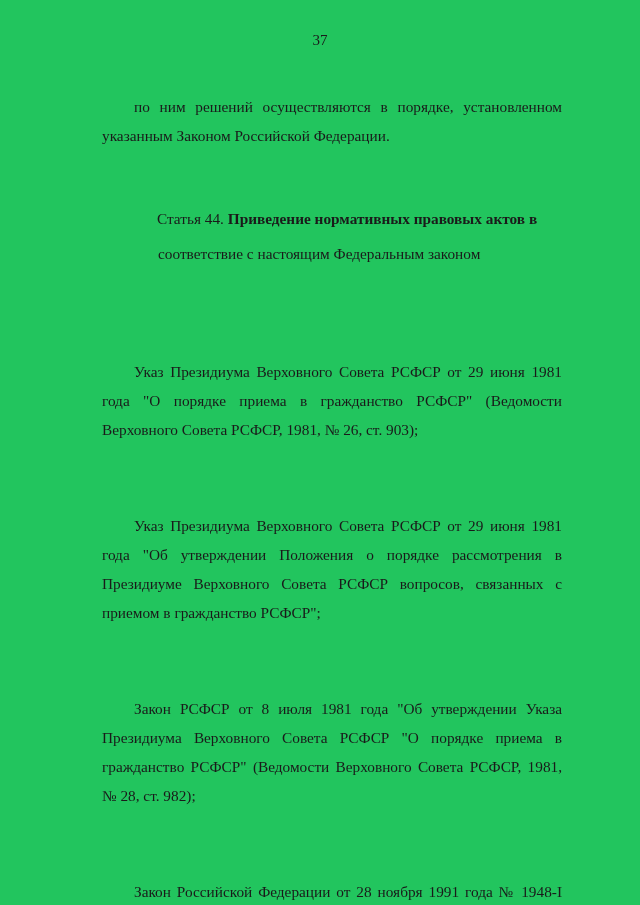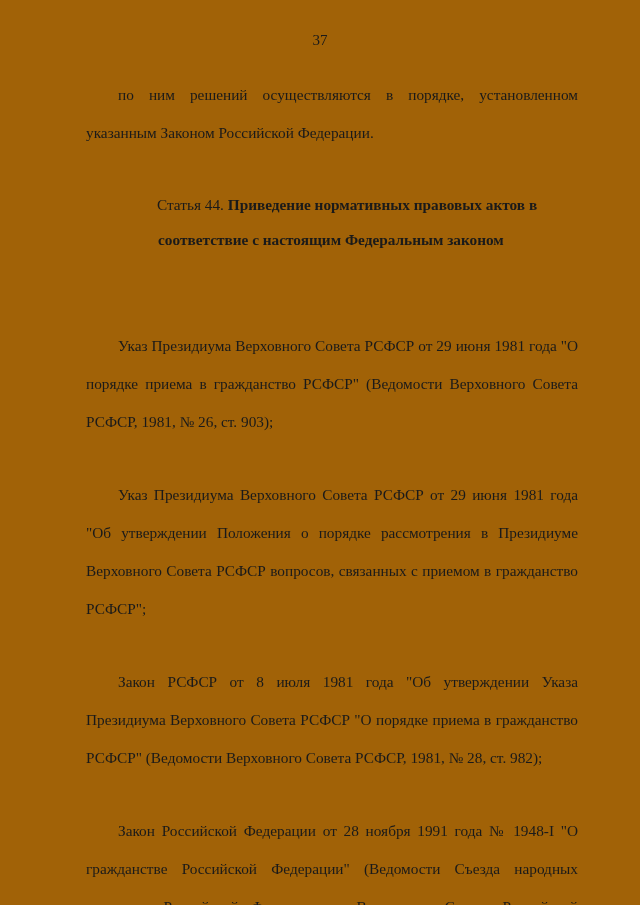--- a/index.html
+++ b/index.html
@@ -4,21 +4,21 @@
 <style>
   html, body {
     margin: 0;
     padding: 0;
     background: #ffffff;
   }
   .page {
     position: relative;
     width: 640px;
     height: 905px;
-    background: #a16207;
+    background: #22c55e;
     overflow: hidden;
     font-family: "Liberation Serif", "DejaVu Serif", serif;
     color: #1a1a1a;
     -webkit-font-smoothing: antialiased;
   }
   .page-number {
     position: absolute;
     top: 31px;
     left: 0;
     width: 640px;
@@ -27,24 +27,24 @@
     line-height: 18px;
     color: #1a1a1a;
   }
   .body-block {
     position: absolute;
     left: 86px;
     top: 76px;
     width: 492px;
   }
   p.para {
-    margin: 0;
+    margin: 16px;
     padding: 0;
     font-size: 15.3px;
-    line-height: 38px;
+    line-height: 29px;
     text-align: justify;
     text-justify: inter-word;
     text-indent: 32px;
     color: #1a1a1a;
     hyphens: none;
   }
   
 
   .heading {
     margin: 0;
@@ -61,21 +61,21 @@
     margin-left: 34px;
   }
   .heading .art-title {
     font-weight: bold;
   }
   .heading-line-1 {
     padding-left: 37px;
   }
   .heading-line-2 {
     padding-left: 72px;
-    font-weight: bold;
+    font-weight: normal;
   }
   .spacer-para {
     height: 35px;
   }
 </style>
 </head>
 <body>
 
 <div class="page">
 

